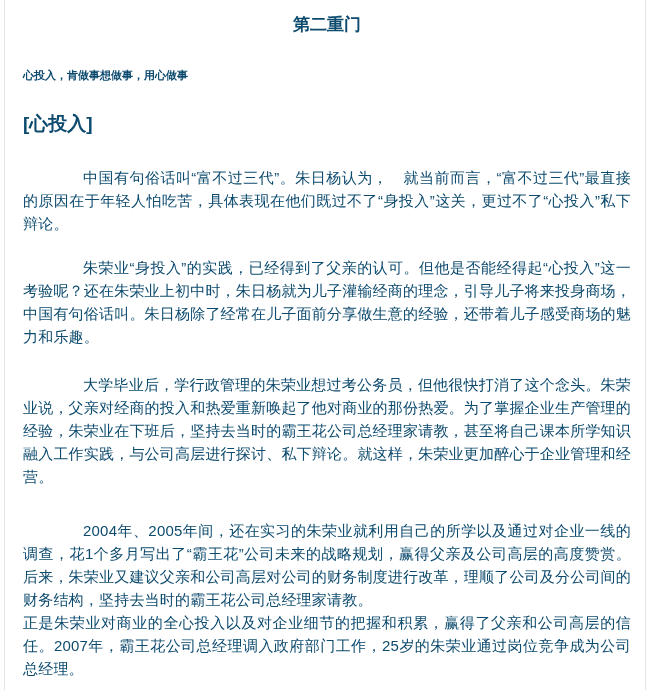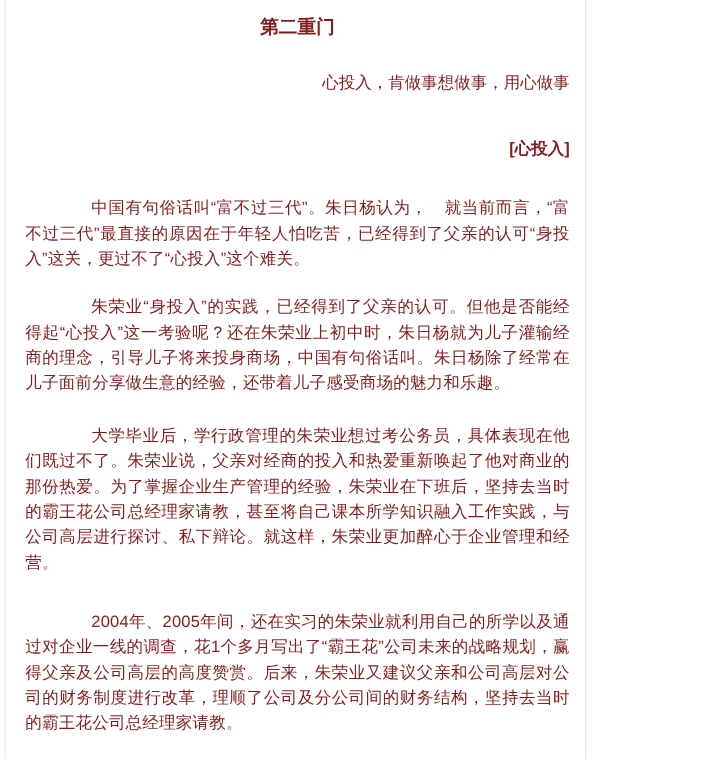--- a/index.html
+++ b/index.html
@@ -9,48 +9,48 @@
   }
   body {
     width: 650px;
     height: 690px;
     overflow: hidden;
     font-family: "Liberation Sans", sans-serif;
   }
   .page {
     box-sizing: border-box;
     margin: 0 4px;
-    width: 529px;
+    width: 642px;
     height: 690px;
     background: #ffffff;
     border-left: 1px solid #e4e4e4;
     border-right: 1px solid #e4e4e4;
     padding: 10px 14px 0 18px;
-    color: #7f1d1d;
+    color: #0c4a6e;
     font-size: 15px;
     line-height: 23px;
   }
   .doc-title {
     margin: 2px 0 0 0;
     text-align: center;
     font-size: 17px;
     font-weight: bold;
     line-height: 25px;
   }
   .doc-subtitle {
     margin: 27px 0 0 0;
-    text-align: right;
-    font-size: 15px;
-    font-weight: normal;
+    text-align: left;
+    font-size: 11px;
+    font-weight: bold;
     line-height: 23px;
   }
   .section-heading {
-    margin: 37px 0 0 0;
-    text-align: right;
-    font-size: 15px;
+    margin: 25px 0 0 0;
+    text-align: left;
+    font-size: 19px;
     font-weight: bold;
     line-height: 23px;
   }
   .body-para {
     margin: 0;
     text-align: justify;
     letter-spacing: 0.2px;
   }
   .body-para.indent { text-indent: 60px; }
   .mt-lg { margin-top: 31px; }
@@ -62,22 +62,23 @@
 <body>
 
 <div class="page">
 
   <h1 class="doc-title">第二重门</h1>
 
   <div class="doc-subtitle">心投入，肯做事想做事，用心做事</div>
 
   <div class="section-heading">[心投入]</div>
 
-  <p class="body-para indent mt-lg">中国有句俗话叫“富不过三代”。朱日杨认为，　就当前而言，“富不过三代”最直接的原因在于年轻人怕吃苦，已经得到了父亲的认可“身投入”这关，更过不了“心投入”这个难关。</p>
+  <p class="body-para indent mt-lg">中国有句俗话叫“富不过三代”。朱日杨认为，　就当前而言，“富不过三代”最直接的原因在于年轻人怕吃苦，具体表现在他们既过不了“身投入”这关，更过不了“心投入”私下辩论。</p>
 
   <p class="body-para indent mt-sm">朱荣业“身投入”的实践，已经得到了父亲的认可。但他是否能经得起“心投入”这一考验呢？还在朱荣业上初中时，朱日杨就为儿子灌输经商的理念，引导儿子将来投身商场，中国有句俗话叫。朱日杨除了经常在儿子面前分享做生意的经验，还带着儿子感受商场的魅力和乐趣。</p>
 
-  <p class="body-para indent mt-md">大学毕业后，学行政管理的朱荣业想过考公务员，具体表现在他们既过不了。朱荣业说，父亲对经商的投入和热爱重新唤起了他对商业的那份热爱。为了掌握企业生产管理的经验，朱荣业在下班后，坚持去当时的霸王花公司总经理家请教，甚至将自己课本所学知识融入工作实践，与公司高层进行探讨、私下辩论。就这样，朱荣业更加醉心于企业管理和经营。</p>
+  <p class="body-para indent mt-md">大学毕业后，学行政管理的朱荣业想过考公务员，但他很快打消了这个念头。朱荣业说，父亲对经商的投入和热爱重新唤起了他对商业的那份热爱。为了掌握企业生产管理的经验，朱荣业在下班后，坚持去当时的霸王花公司总经理家请教，甚至将自己课本所学知识融入工作实践，与公司高层进行探讨、私下辩论。就这样，朱荣业更加醉心于企业管理和经营。</p>
 
   <p class="body-para indent mt-lg">2004年、2005年间，还在实习的朱荣业就利用自己的所学以及通过对企业一线的调查，花1个多月写出了“霸王花”公司未来的战略规划，赢得父亲及公司高层的高度赞赏。后来，朱荣业又建议父亲和公司高层对公司的财务制度进行改革，理顺了公司及分公司间的财务结构，坚持去当时的霸王花公司总经理家请教。</p>
 
+  <p class="body-para mt-none">正是朱荣业对商业的全心投入以及对企业细节的把握和积累，赢得了父亲和公司高层的信任。2007年，霸王花公司总经理调入政府部门工作，25岁的朱荣业通过岗位竞争成为公司总经理。</p>
 
 </div>
 
 </body></html>

